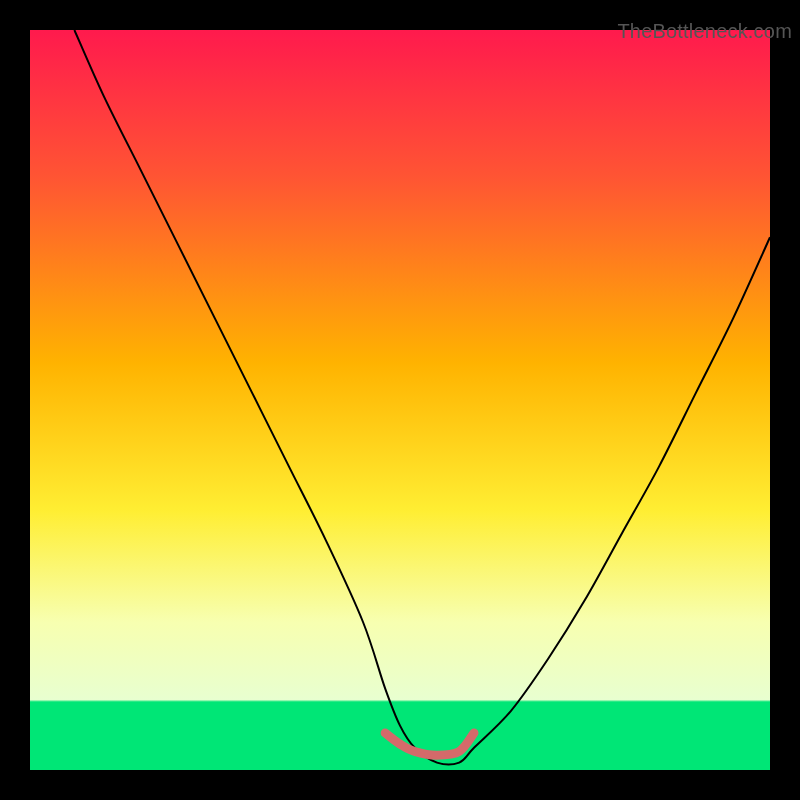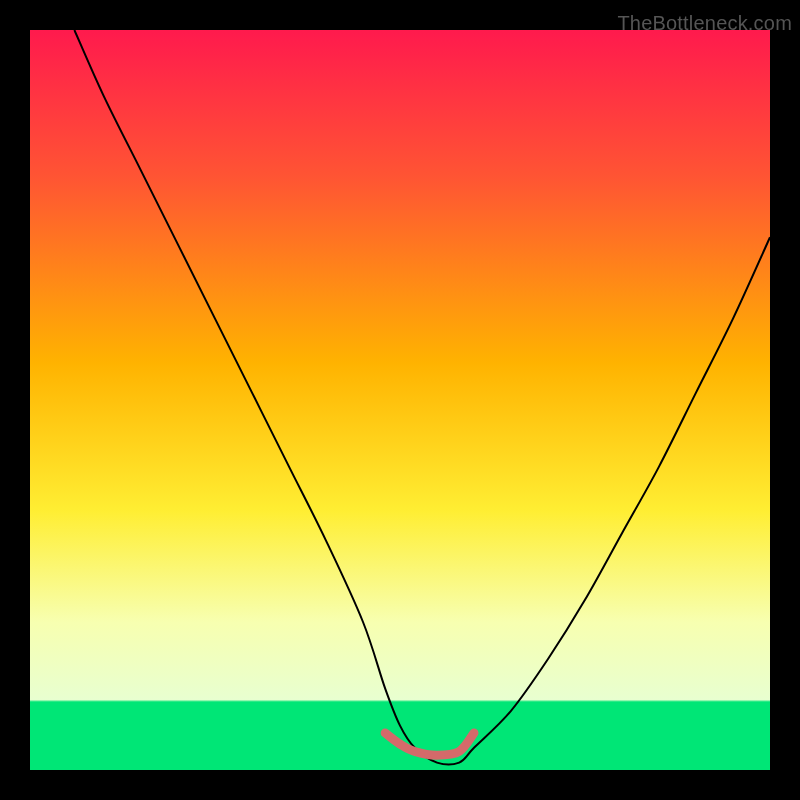--- a/index.html
+++ b/index.html
@@ -12,21 +12,21 @@
     font-family: Arial, Helvetica, sans-serif;
   }
   .frame {
     position: relative;
     width: 800px;
     height: 800px;
     background: #000;
   }
   .watermark {
     position: absolute;
-    top: 12px;
+    top: 20px;
     right: 8px;
     color: #555;
     font-size: 20px;
     font-weight: 500;
     letter-spacing: 0.2px;
     user-select: none;
     z-index: 10;
   }
   svg {
     position: absolute;

